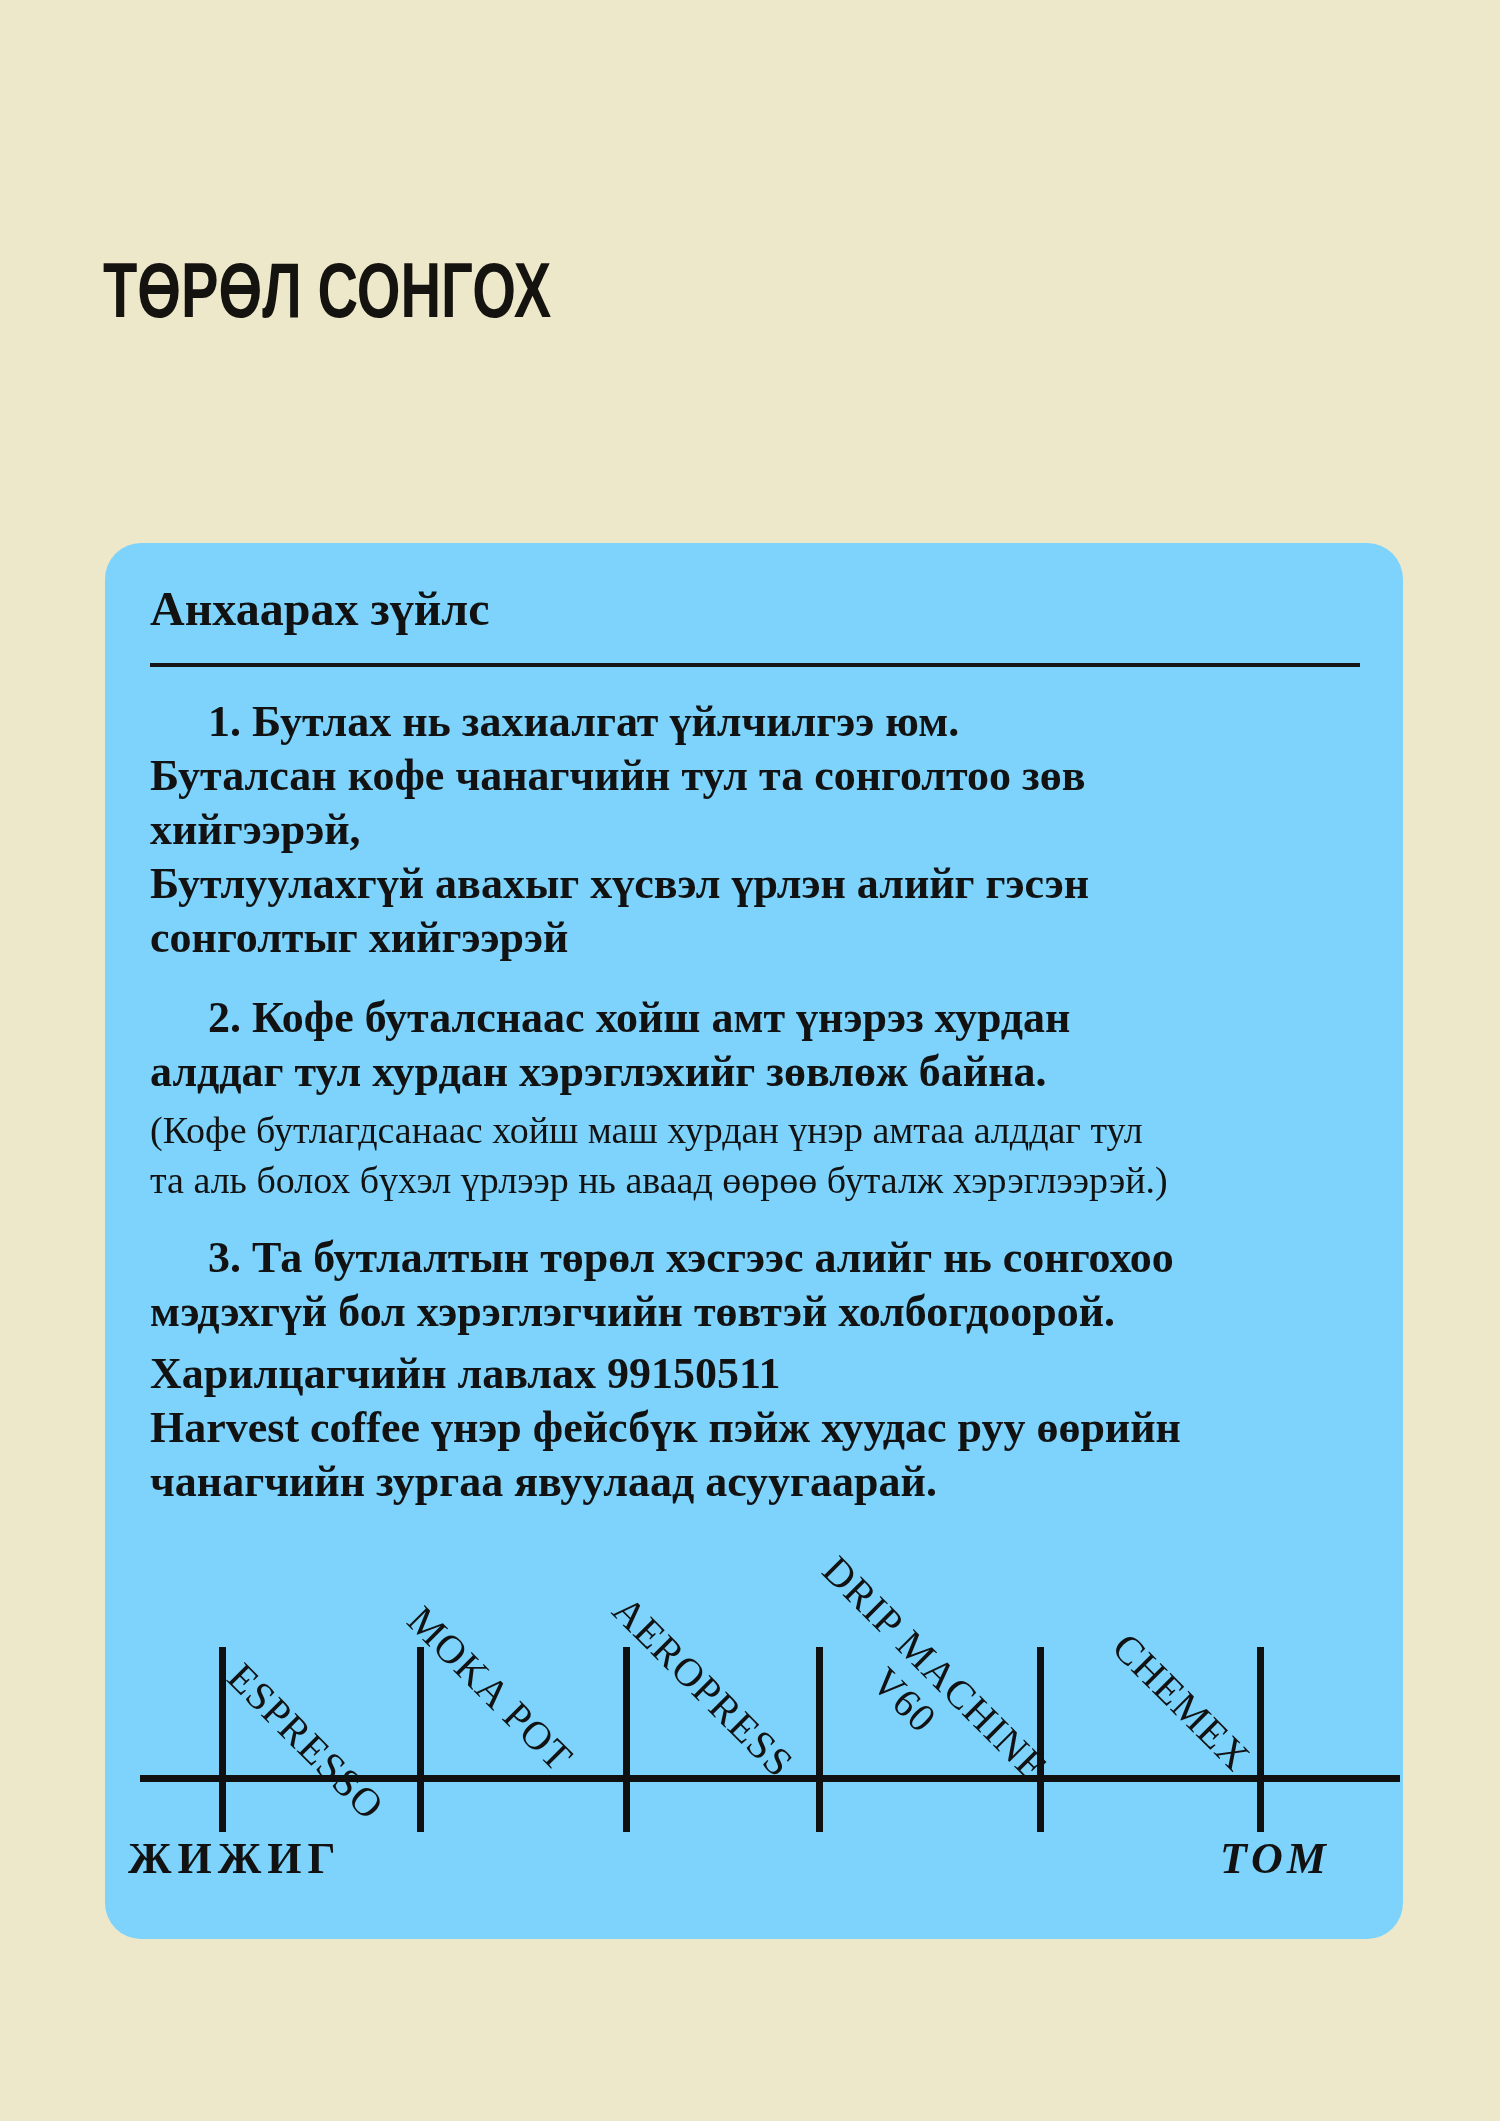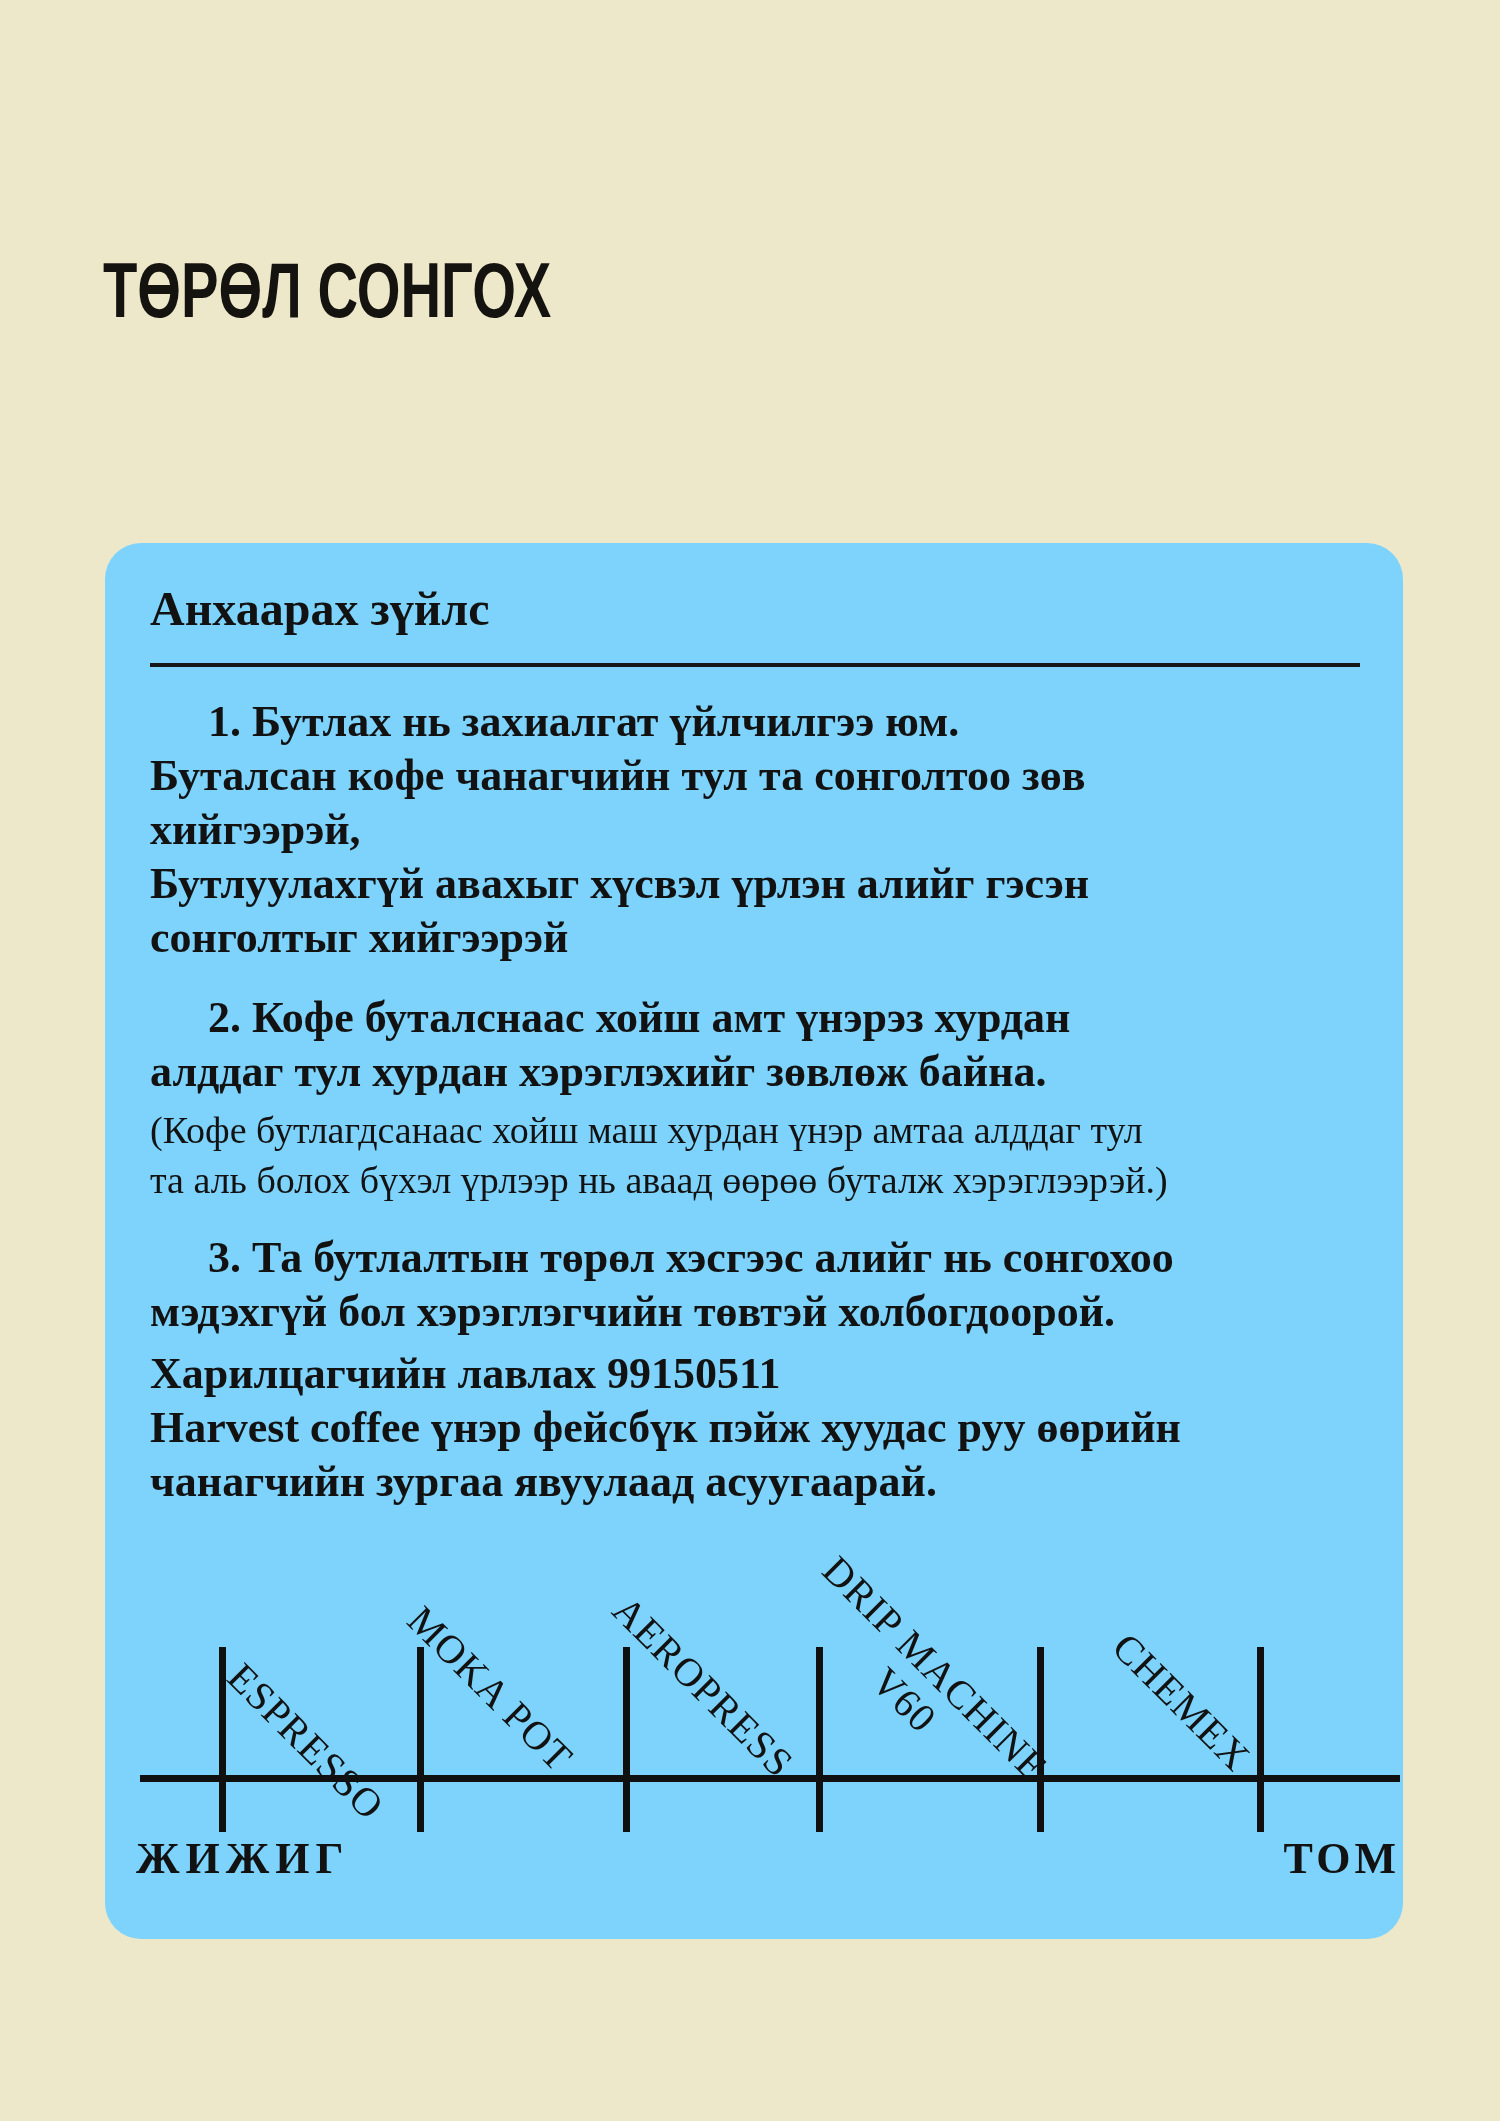--- a/index.html
+++ b/index.html
@@ -60,22 +60,22 @@
     font-size:40px;line-height:44px;letter-spacing:1px;
     transform:rotate(45deg);transform-origin:0 0;
     white-space:nowrap;color:#121212;
   }
   .diag-sub{text-align:center;letter-spacing:1px;}
   .scale-label{
     position:absolute;top:288px;
     font-weight:bold;font-size:44px;letter-spacing:6px;
     white-space:nowrap;
   }
-  .scale-left{left:-12px;margin-left:8px;}
-  .scale-right{left:1080px;width:180px;text-align:right;letter-spacing:4px;}
+  .scale-left{left:-12px;}
+  .scale-right{left:1080px;width:180px;text-align:left;letter-spacing:4px;font-style:italic;}
 </style>
 </head>
 <body>
 
 <div class="page-title">ТӨРӨЛ СОНГОХ</div>
 
 <div class="card">
 
   <div class="card-heading">Анхаарах зүйлс</div>
   <div class="rule"></div>

